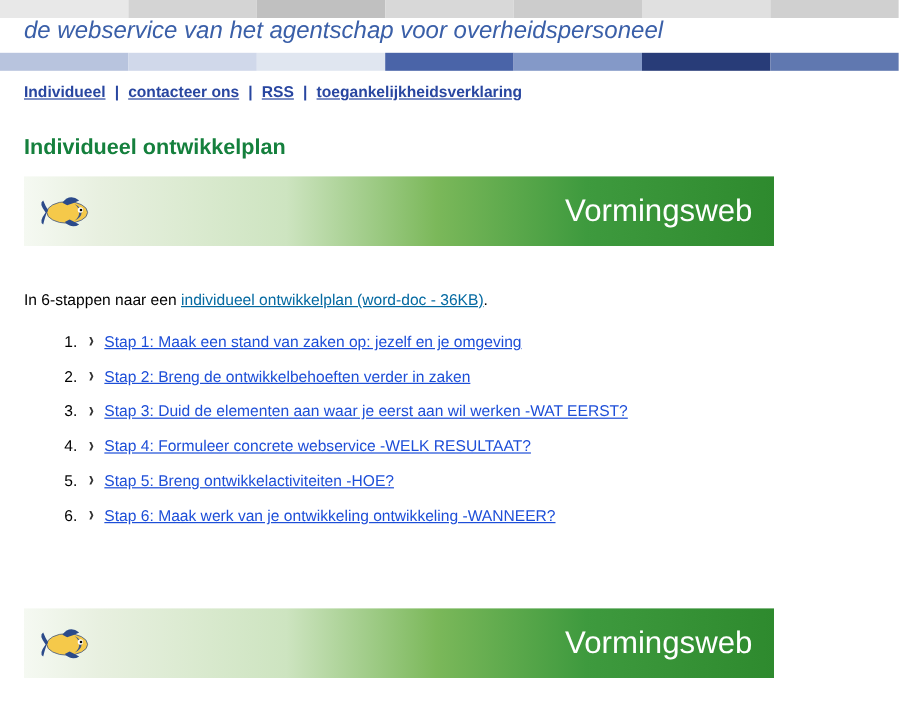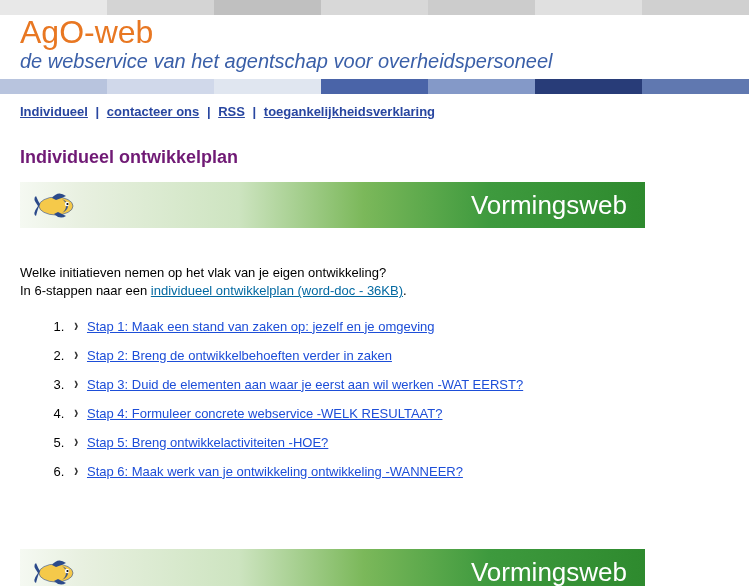--- a/index.html
+++ b/index.html
@@ -60,27 +60,27 @@
   text-decoration: underline;
 }
 .nav .sep {
   color: #2846a0;
   padding: 0 4px;
 }
 .content {
   padding: 0 20px;
 }
 .page-title {
-  color: #701a75;
+  color: #15803d;
   font-size: 18px;
   font-weight: bold;
   margin: 18px 0 14px 0;
 }
 .banner {
-  height: 46px;
+  height: 58px;
   width: 625px;
   background: linear-gradient(to right, #f5f9f2 0%, #e8f0e0 10%, #cde4c0 35%, #7bb85a 55%, #3e9a3e 75%, #2e8a2e 100%);
   display: flex;
   align-items: center;
   position: relative;
   margin-bottom: 10px;
 }
 .banner .fish {
   margin-left: 12px;
 }
@@ -134,21 +134,20 @@
   <div class="s1"></div>
     <div class="s2"></div>
     <div class="s3"></div>
     <div class="s4"></div>
     <div class="s5"></div>
     <div class="s6"></div>
     <div class="s7"></div>
 </div>
 
 <div class="header">
-  <div class="site-title">AgO-web</div>
   <div class="site-subtitle">de webservice van het agentschap voor overheidspersoneel</div>
 </div>
 
 <div class="blue-stripe">
   <div class="b1"></div>
     <div class="b2"></div>
     <div class="b3"></div>
     <div class="b4"></div>
     <div class="b5"></div>
     <div class="b6"></div>
@@ -178,21 +177,20 @@
         <path d="M22 26 Q28 32 34 28 Q30 26 26 24 Z" fill="#2b4a8a"></path>
         <path d="M30 11 Q34 14 34 18 Q34 22 30 25 Q36 22 36 18 Q36 14 30 11 Z" fill="#2b4a8a" opacity="0.9"></path>
         <circle cx="35" cy="16" r="2.2" fill="#fff"></circle>
         <circle cx="35.5" cy="16" r="1.1" fill="#000"></circle>
       </svg>
     </span>
     <span class="banner-title">Vormingsweb</span>
   </div>
 
   <div class="intro">
-    <div>Welke initiatieven nemen op het vlak van je eigen ontwikkeling?</div>
     <div>
       <span>In 6-stappen naar een </span><a href="#">individueel ontwikkelplan (word-doc - 36KB)</a><span>.</span>
     </div>
   </div>
 
   <ol class="steps">
     <li>
       <span class="chev">›</span>
       <a href="#">Stap 1: Maak een stand van zaken op: jezelf en je omgeving</a>
     </li>

